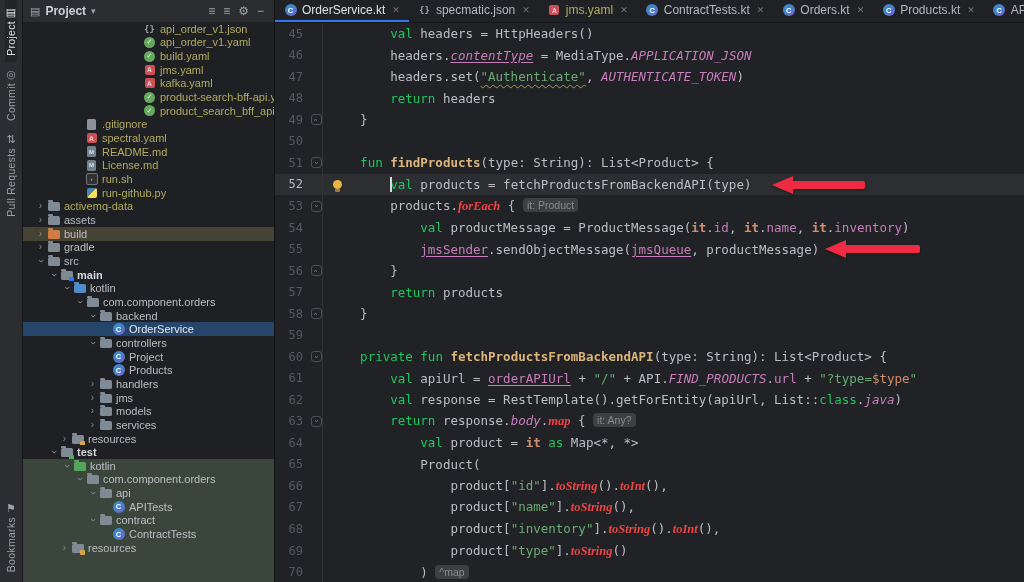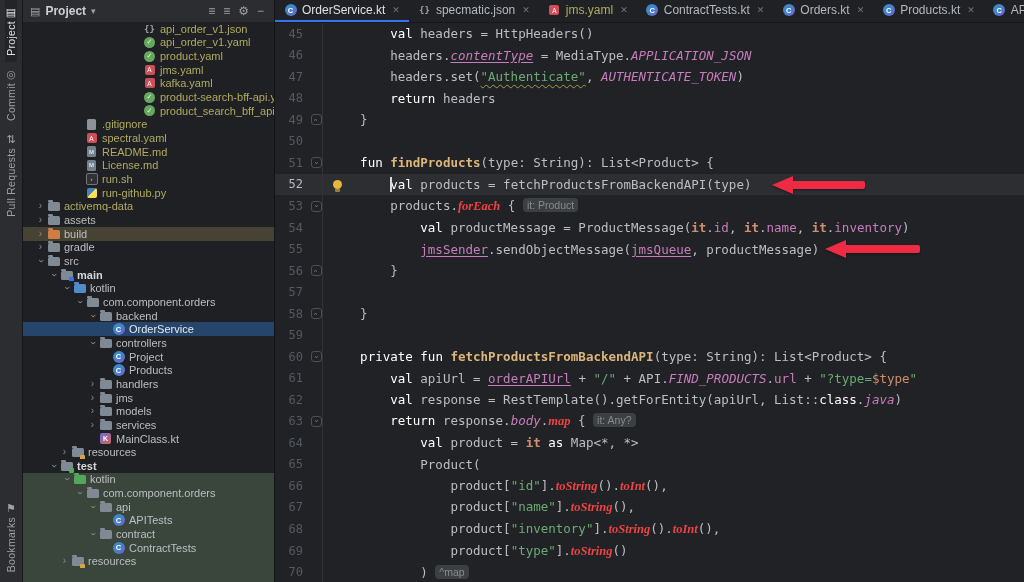--- a/index.html
+++ b/index.html
@@ -81,21 +81,21 @@
   .lfold{flex:none;width:14px;display:flex;align-items:center;justify-content:center;}
   .fold-box{width:11px;height:11px;border:1px solid #4c4f55;border-radius:3px;display:flex;align-items:center;
             justify-content:center;color:#878c93;box-sizing:border-box;}
   .fold-box span{font-size:8px;line-height:8px;display:inline-block;}
   .fold-box .up{transform:rotate(-90deg);}
   .fold-box .down{transform:rotate(90deg);}
   .lcode{white-space:pre;font-family:"DejaVu Sans Mono",monospace;font-size:12.5px;padding-left:7px;color:#bcbec4;}
   .gutter-sep{position:absolute;left:47px;top:0;bottom:0;width:1px;background:#303236;pointer-events:none;}
   
   .t-p{color:#bcbec4;}
-  .t-kw{color:#ffffff;margin-top:33px;}
+  .t-kw{color:#22c55e;margin-top:33px;}
   .t-it{color:#cf8e6d;font-weight:bold;}
   .t-fn{color:#dcb67a;font-weight:bold;}
   .t-ext{color:#ef4444;font-weight:bold;font-style:italic;font-family:Liberation Serif, serif;}
   .t-prop{color:#c77dbb;}
   .t-propi{color:#c77dbb;font-style:italic;}
   .t-field{color:#c77dbb;text-decoration:underline;text-underline-offset:2px;}
   .t-fieldi{color:#c77dbb;font-style:italic;text-decoration:underline;text-underline-offset:2px;}
   .t-str{color:#6aab73;}
   .t-strw{color:#6aab73;text-decoration:underline wavy #9aa34c 1px;text-underline-offset:3px;}
   .t-sv{color:#cf8e6d;}
@@ -162,21 +162,21 @@
             <span class="i-openapi">✓</span>
           </span>
           <span class="label">api_order_v1.yaml</span>
         </div>
         <div class="tree-row olive">
           <span class="spacer" style="width: 108px;"></span>
           <span class="chev"></span>
           <span class="ticon ">
             <span class="i-openapi">✓</span>
           </span>
-          <span class="label">product.yaml</span>
+          <span class="label">build.yaml</span>
         </div>
         <div class="tree-row olive">
           <span class="spacer" style="width: 108px;"></span>
           <span class="chev"></span>
           <span class="ticon ">
             <span class="i-asyncapi">A</span>
           </span>
           <span class="label">jms.yaml</span>
         </div>
         <div class="tree-row olive">
@@ -380,28 +380,20 @@
           </span>
           <span class="label">models</span>
         </div>
         <div class="tree-row">
           <span class="spacer" style="width: 64px;"></span>
           <span class="chev"><span>›</span></span>
           <span class="ticon i-folder">
             <span class="fold-shape"></span>
           </span>
           <span class="label">services</span>
-        </div>
-        <div class="tree-row">
-          <span class="spacer" style="width: 64px;"></span>
-          <span class="chev"></span>
-          <span class="ticon ">
-            <span class="i-kotlin-file">K</span>
-          </span>
-          <span class="label">MainClass.kt</span>
         </div>
         <div class="tree-row">
           <span class="spacer" style="width: 36px;"></span>
           <span class="chev"><span>›</span></span>
           <span class="ticon i-folder-resources">
             <span class="fold-shape"></span>
             <span class="badge"></span>
           </span>
           <span class="label">resources</span>
         </div>
@@ -607,20 +599,21 @@
           <span class="lfold">
             <span class="fold-box">
               <span class="up">›</span>
             </span>
           </span>
           <span class="lcode"><span class="t-p">        }</span></span>
         </div>
         <div class="eline">
           <span class="lnum">57</span>
           <span class="lfold"></span>
+          <span class="lcode"><span class="t-p">        </span><span class="t-kw">return</span><span class="t-p"> products</span></span>
         </div>
         <div class="eline">
           <span class="lnum">58</span>
           <span class="lfold">
             <span class="fold-box">
               <span class="up">›</span>
             </span>
           </span>
           <span class="lcode"><span class="t-p">    }</span></span>
         </div>

